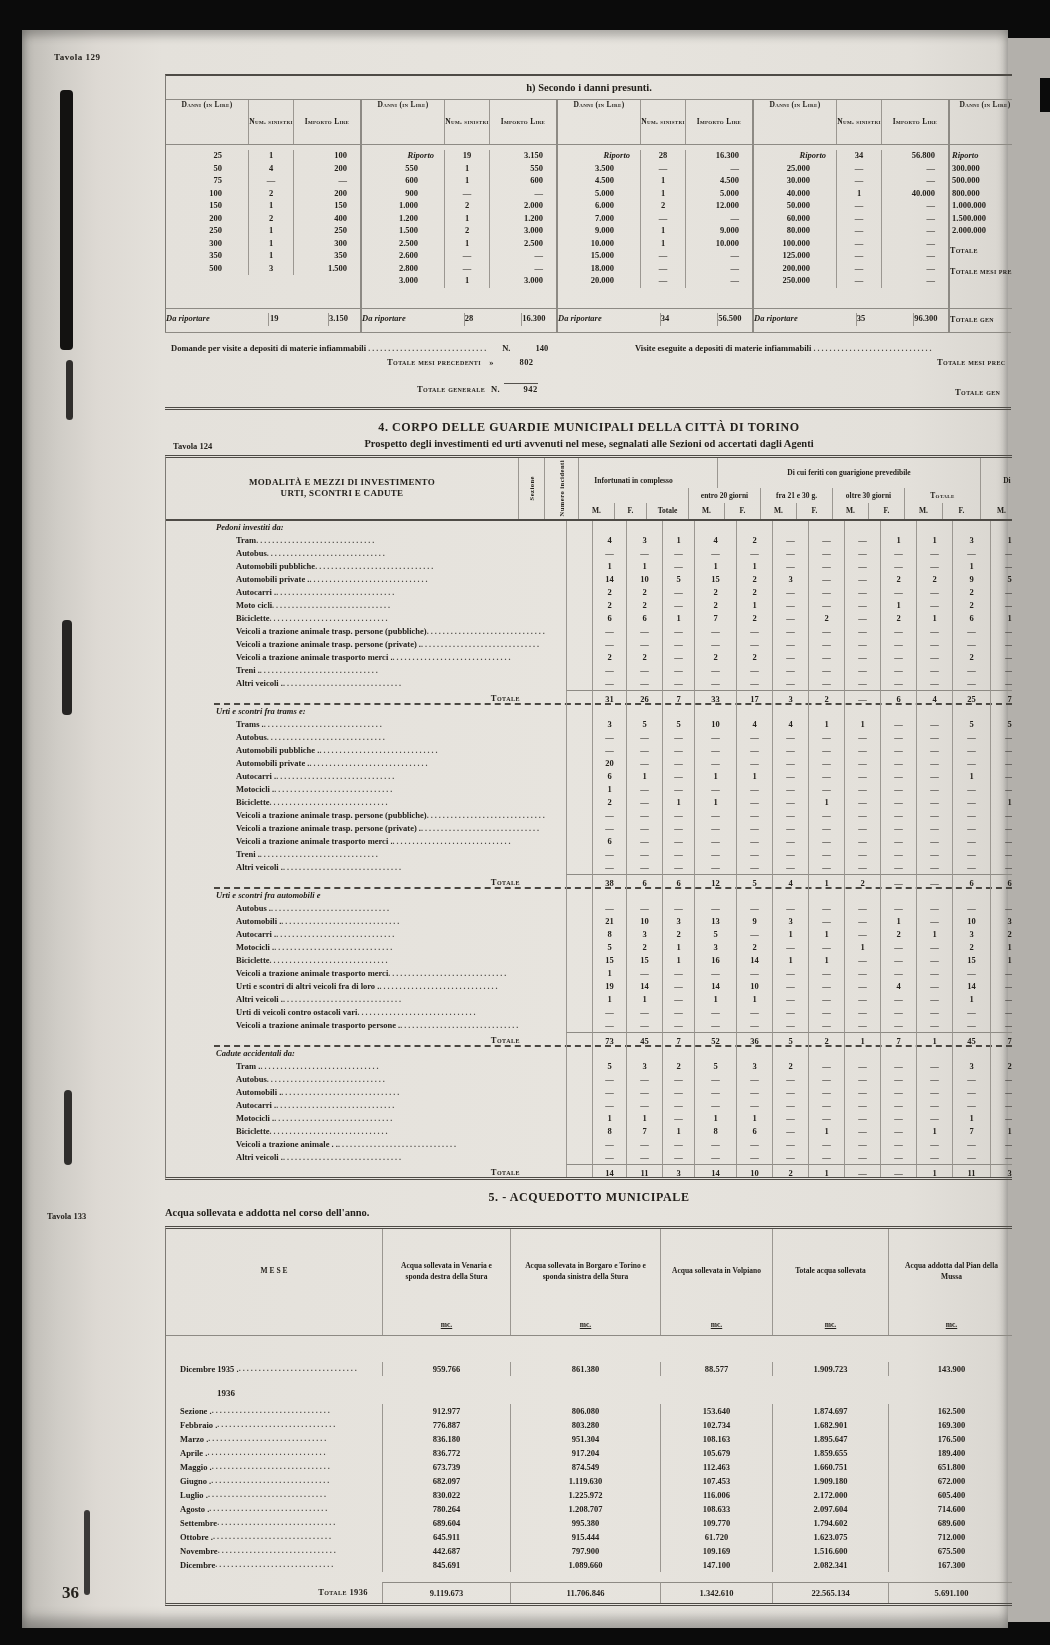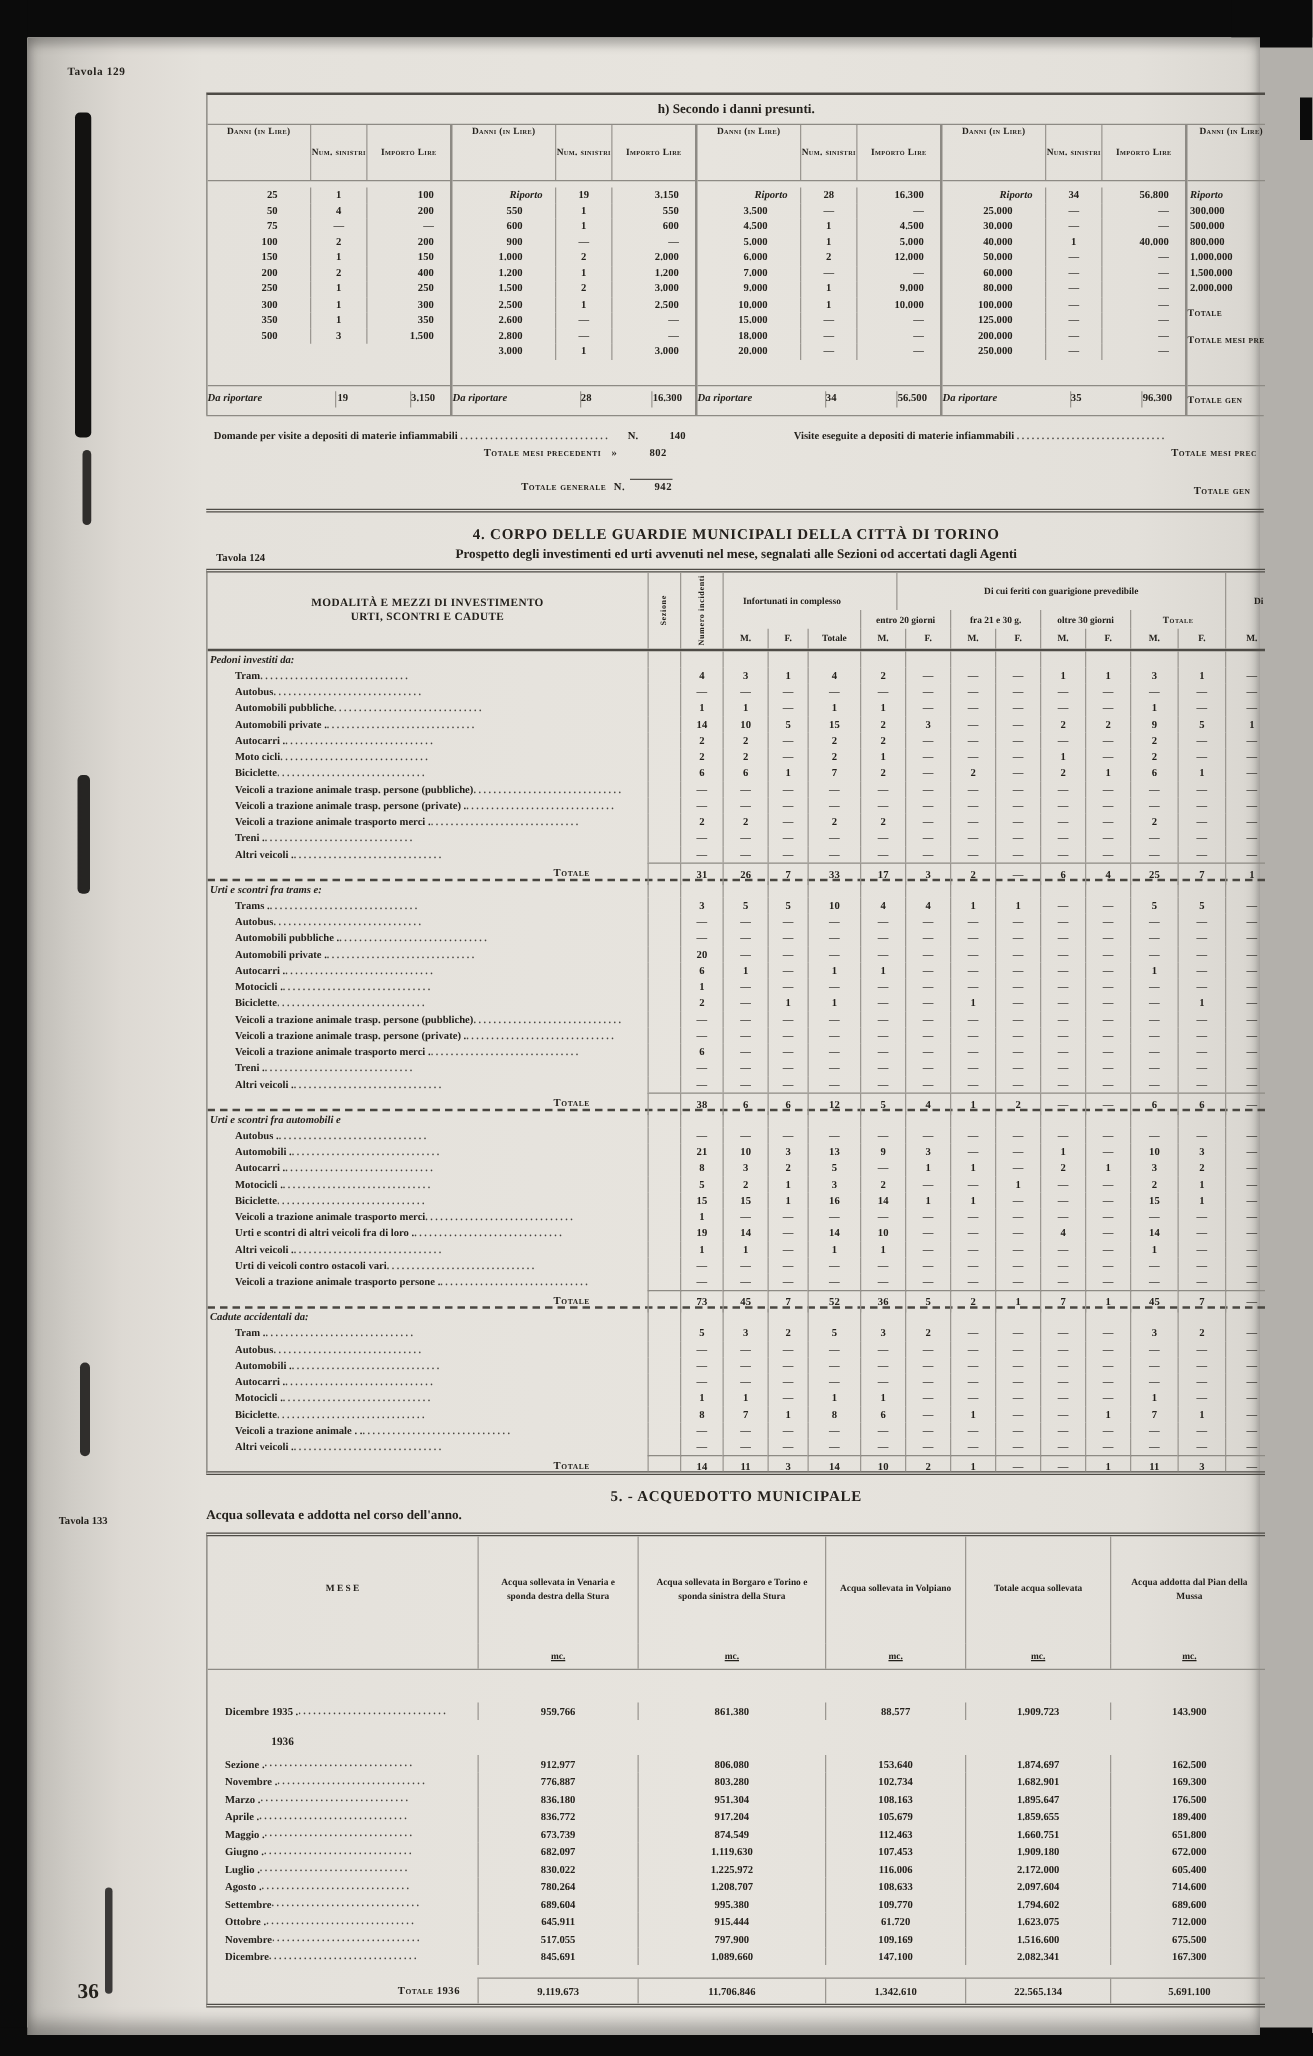--- a/index.html
+++ b/index.html
@@ -67,21 +67,21 @@
 
   
   #incidents-table{margin-top:6px;border-top:3px double #4e4b46;border-bottom:3px double #4e4b46;border-left:1px solid #7d7a74;width:846px;overflow:hidden;}
   .igrid{display:grid;grid-template-columns:352px 26px 34px 36px 32px 42px 36px 36px 36px 36px 36px 36px 38px 38px 42px 42px;}
   .ihdr{grid-template-rows:30px 15px 16px;border-bottom:2px solid #4e4b46;}
   .ih{font-size:7.5px;font-weight:700;text-align:center;display:flex;align-items:center;justify-content:center;line-height:1.2;border-left:1px solid #9b9791;}
   .ih.nol{border-left:none;}
   .ih-label{flex-direction:column;font-size:9px;letter-spacing:.3px;}
   .rot{writing-mode:vertical-rl;transform:rotate(180deg);font-size:6.5px;letter-spacing:.5px;}
   .mfh{font-size:7.5px;}
-  .irow{height:13px;align-items:center;}
+  .irow{height:13px;align-items:center;margin-left:48px;}
   .ic{font-size:8.5px;font-weight:700;text-align:center;border-left:1px solid #9b9791;height:13px;line-height:13px;overflow:hidden;}
   .ilab{border-left:none;text-align:left;display:flex;padding-left:0;}
   .rlab{white-space:nowrap;padding-left:22px;}
   .glabr{padding-left:2px;font-style:italic;}
   .leader{flex:1;overflow:hidden;white-space:nowrap;font-size:8px;color:#46433e;}
   .leader::after{content:" .  .  .  .  .  .  .  .  .  .  .  .  .  .  .  .  .  .  .  .  .  .  .  .  .  .  .  .  .  .";}
   .itotal{border-top:1px solid #777younger;}
   .itotal .ic{border-top:1px solid #8d8a84;height:17px;line-height:17px;}
   .itotal .ilab{border-top:none;justify-content:flex-end;padding-right:46px;font-variant:small-caps;letter-spacing:.5px;}
   .gsep{border-bottom:2px dashed #4a4741;}
@@ -1505,21 +1505,21 @@
             <span class="leader"></span>
           </div>
           <div class="wc">912.977</div>
           <div class="wc">806.080</div>
           <div class="wc">153.640</div>
           <div class="wc">1.874.697</div>
           <div class="wc">162.500</div>
         </div>
         <div class="wgrid ">
           <div class="wc nol wlab">
-            <span class="rlab">Novembre .</span>
+            <span class="rlab">Febbraio .</span>
             <span class="leader"></span>
           </div>
           <div class="wc">776.887</div>
           <div class="wc">803.280</div>
           <div class="wc">102.734</div>
           <div class="wc">1.682.901</div>
           <div class="wc">169.300</div>
         </div>
         <div class="wgrid ">
           <div class="wc nol wlab">
@@ -1607,21 +1607,21 @@
           <div class="wc">915.444</div>
           <div class="wc">61.720</div>
           <div class="wc">1.623.075</div>
           <div class="wc">712.000</div>
         </div>
         <div class="wgrid ">
           <div class="wc nol wlab">
             <span class="rlab">Novembre</span>
             <span class="leader"></span>
           </div>
-          <div class="wc">517.055</div>
+          <div class="wc">442.687</div>
           <div class="wc">797.900</div>
           <div class="wc">109.169</div>
           <div class="wc">1.516.600</div>
           <div class="wc">675.500</div>
         </div>
         <div class="wgrid ">
           <div class="wc nol wlab">
             <span class="rlab">Dicembre</span>
             <span class="leader"></span>
           </div>

